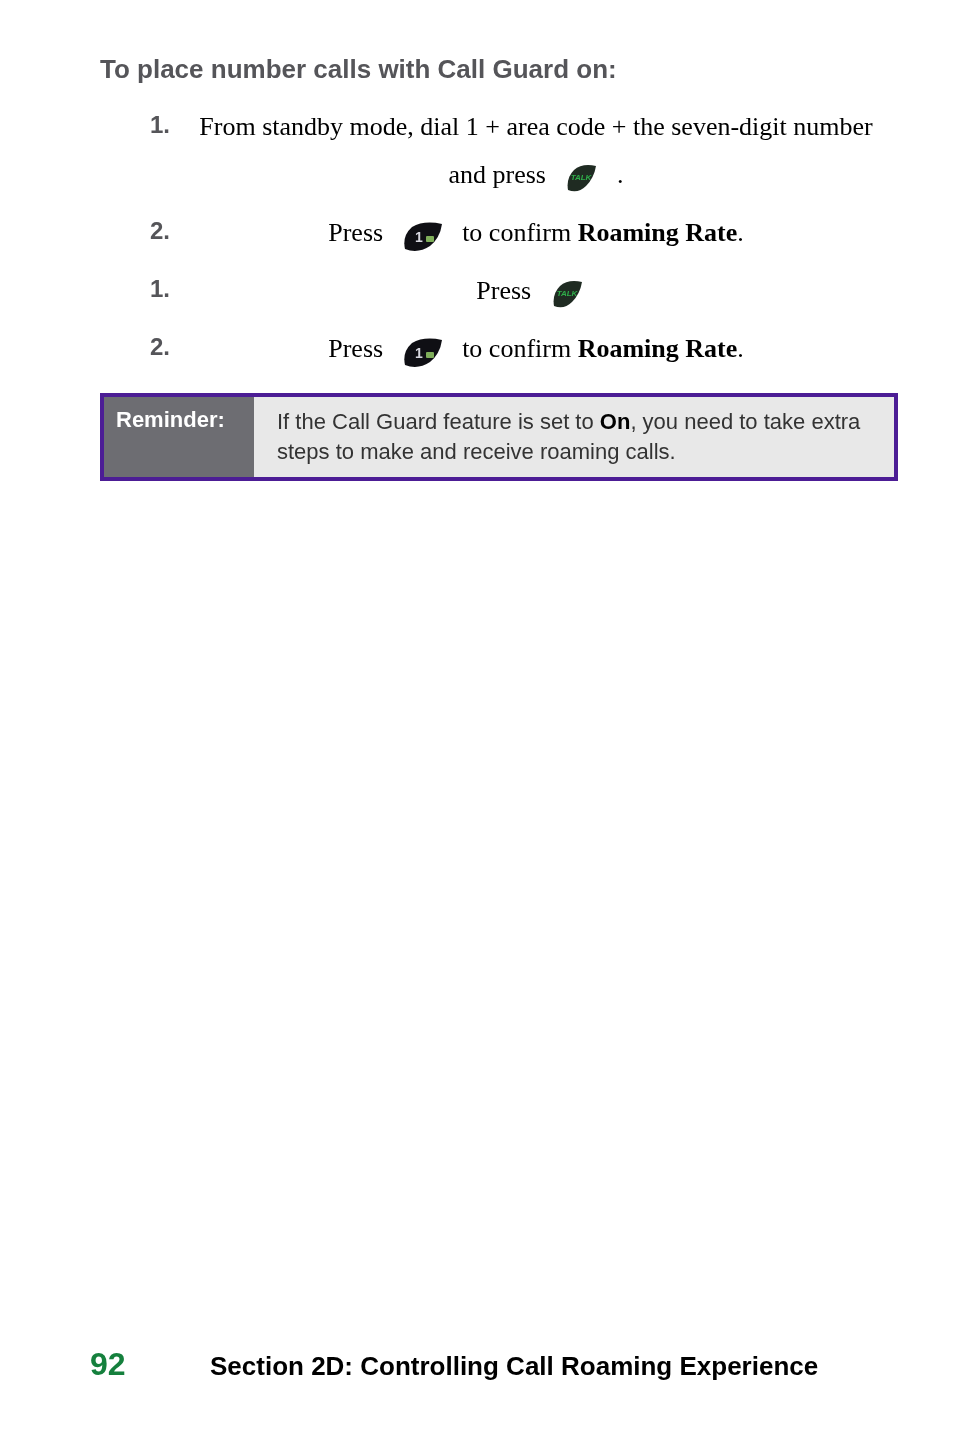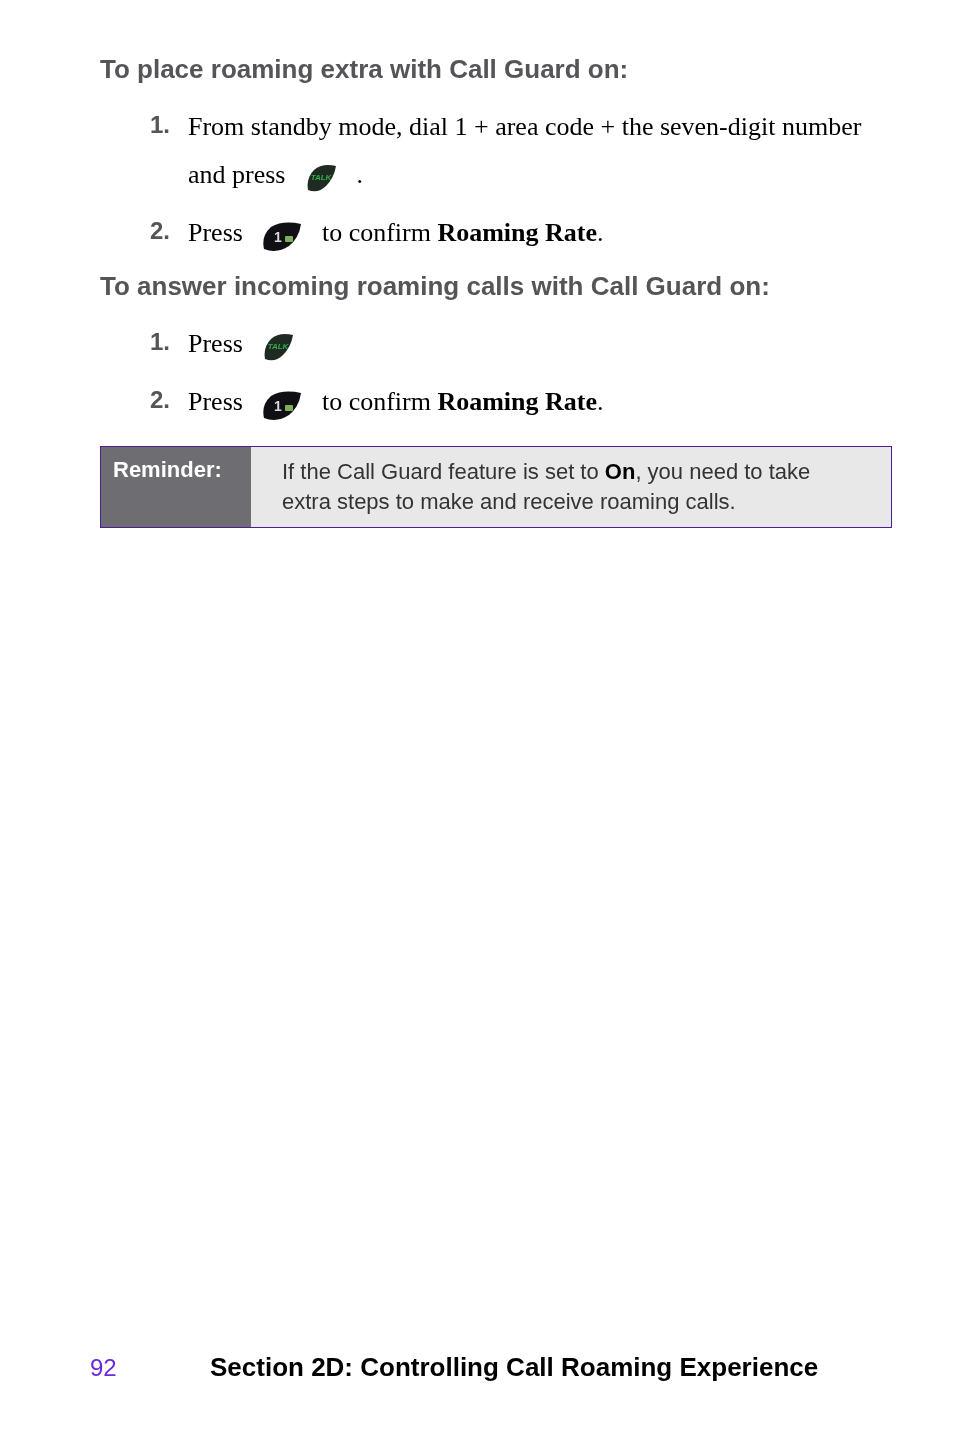--- a/index.html
+++ b/index.html
@@ -39,20 +39,21 @@
     flex-shrink: 0;
     text-align: right;
     padding-right: 18px;
     font-family: Arial, Helvetica, sans-serif;
   }
   .step-text {
     font-family: Georgia, 'Times New Roman', serif;
     font-size: 26px;
     color: #000;
     flex: 1;
+    text-align: center;
   }
   .step-text .bold-label {
     font-family: Liberation Serif, serif;
     font-weight: bold;
     color: #000;
   }
   .icon-key {
     display: inline-block;
     vertical-align: middle;
     margin: 0 12px;
@@ -74,75 +75,75 @@
     position: relative;
   }
   .one-key svg {
     width: 42px;
     height: 30px;
   }
   .reminder-box {
     display: flex;
     margin: 20px 0 0 30px;
     width: 790px;
-    border: 1px solid #4c1d95;
+    border: 4px solid #4c1d95;
     justify-content: space-between;
   }
   .reminder-label {
     background: #6d6d72;
     color: #fff;
     font-weight: bold;
     font-size: 22px;
     padding: 10px 12px;
     width: 150px;
     box-sizing: border-box;
     display: flex;
     align-items: flex-start;
     font-family: Arial, Helvetica, sans-serif;
   }
   .reminder-body {
     background: #e8e8e8;
     color: #333;
     font-size: 22px;
-    padding: 10px 31px;
+    padding: 10px 23px;
     flex: 1;
     font-family: Arial, Helvetica, sans-serif;
     line-height: 1.35;
   }
   .reminder-body .bold-label {
     font-weight: bold;
     color: #000;
   }
   .footer {
     position: absolute;
     bottom: 50px;
     left: 90px;
     right: 70px;
     display: flex;
     align-items: baseline;
     font-family: Arial, Helvetica, sans-serif;
   }
   .footer-page {
-    font-weight: normal;
-    font-size: 24px;
-    color: #6d28d9;
+    font-weight: bold;
+    font-size: 32px;
+    color: #15803d;
     width: 120px;
   }
   .footer-title {
     font-weight: bold;
     font-size: 26px;
     color: #000;
   }
 </style>
 </head>
 <body>
 
 <div class="page">
 
-  <div class="subhead">To place roaming extra with Call Guard on:</div>
+  <div class="subhead">To place number calls with Call Guard on:</div>
 
   <div class="step-row">
     <div class="step-num">1.</div>
     <div class="step-text">
       <span>From standby mode, dial 1 + area code + the seven-digit number and press </span>
       <span class="icon-key talk-key">
         <svg viewBox="0 0 34 30">
           <path d="M4 26 Q2 14 10 6 Q18 -1 32 2 Q30 14 22 22 Q14 30 4 26 Z" fill="#1f2b22"></path>
           <text x="17" y="16" font-size="8" fill="#2fae4a" text-anchor="middle" font-family="Arial" font-style="italic" font-weight="bold">TALK</text>
         </svg>
@@ -160,21 +161,20 @@
           <path d="M3 27 Q0 14 10 5 Q22 -2 40 2 Q38 16 28 24 Q16 32 3 27 Z" fill="#0f0f14"></path>
           <text x="17" y="20" font-size="14" fill="#d8d8e0" text-anchor="middle" font-family="Arial" font-weight="bold">1</text>
           <rect x="24" y="14" width="8" height="6" fill="#7fae5a" rx="1"></rect>
         </svg>
       </span>
       <span> to confirm </span>
       <span class="bold-label">Roaming Rate</span><span>.</span>
     </div>
   </div>
 
-  <div class="subhead">To answer incoming roaming calls with Call Guard on:</div>
 
   <div class="step-row">
     <div class="step-num">1.</div>
     <div class="step-text">
       <span>Press </span>
       <span class="icon-key talk-key">
         <svg viewBox="0 0 34 30">
           <path d="M4 26 Q2 14 10 6 Q18 -1 32 2 Q30 14 22 22 Q14 30 4 26 Z" fill="#1f2b22"></path>
           <text x="17" y="16" font-size="8" fill="#2fae4a" text-anchor="middle" font-family="Arial" font-style="italic" font-weight="bold">TALK</text>
         </svg>

